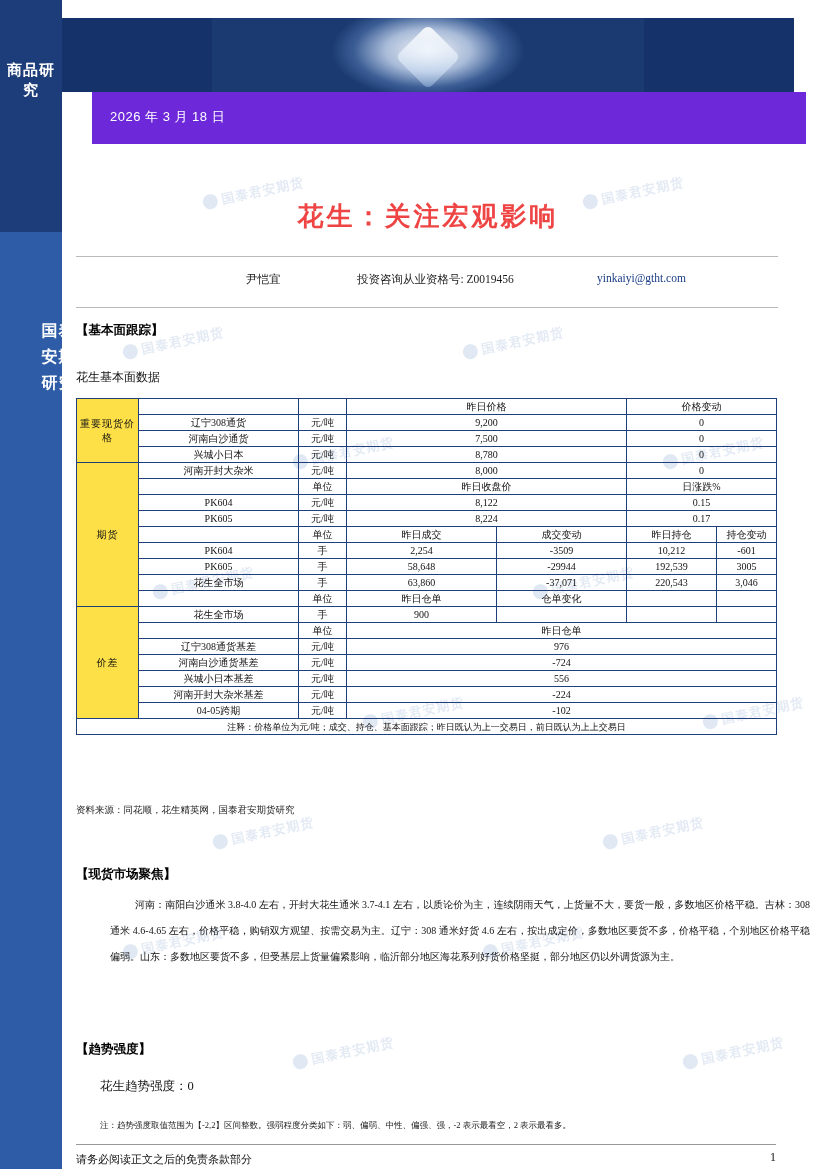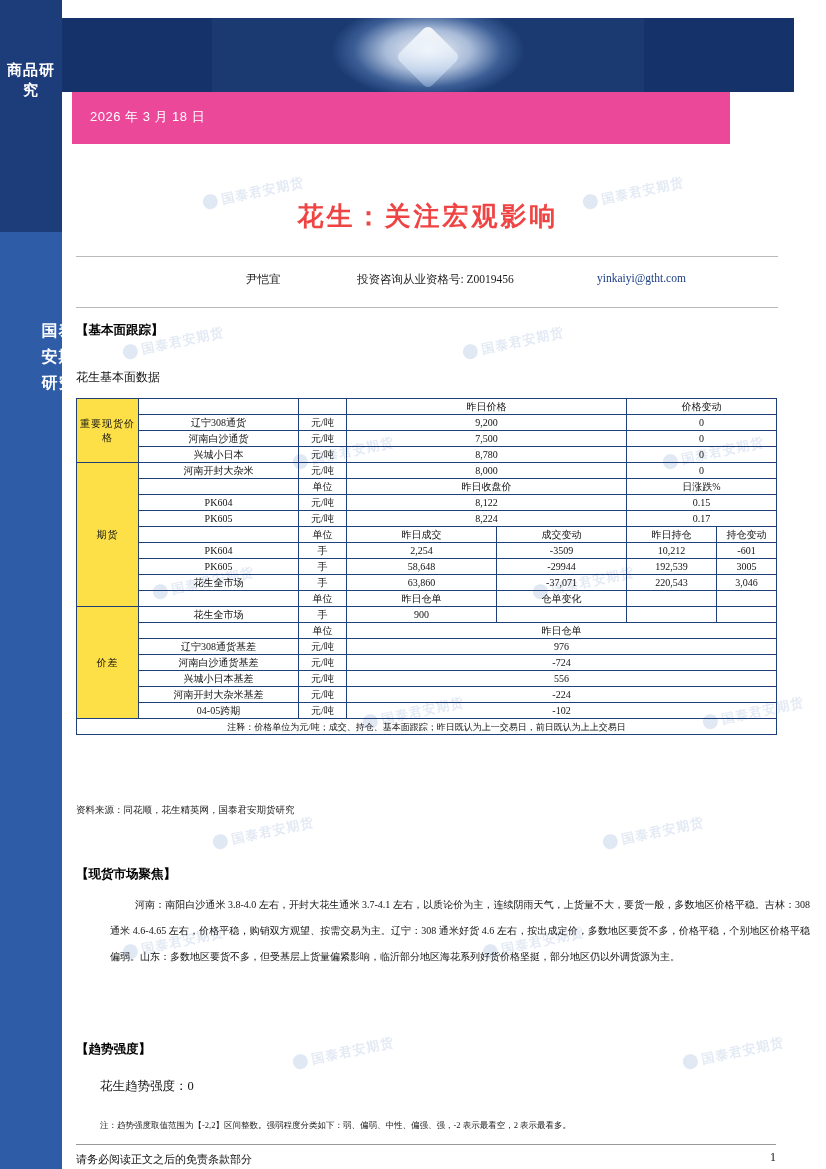--- a/index.html
+++ b/index.html
@@ -90,23 +90,23 @@
   .banner-edge-l, .banner-edge-r {
     position: absolute;
     top: 0; width: 150px; height: 74px;
     background: #16326a;
   }
   .banner-edge-l { left: 0; }
   .banner-edge-r { right: 0; }
 
   .datebar {
     position: absolute;
-    left: 72px; top: 92px;
-    width: 658px; height: 52px;
-    background: #ec4899;
+    left: 92px; top: 92px;
+    width: 714px; height: 52px;
+    background: #6d28d9;
   }
   .datebar .date {
     position: absolute;
     left: 18px; top: 16px;
     color: #fff;
     font-size: 13px;
     letter-spacing: 0.5px;
     font-family: "Liberation Sans", sans-serif;
   }
 

